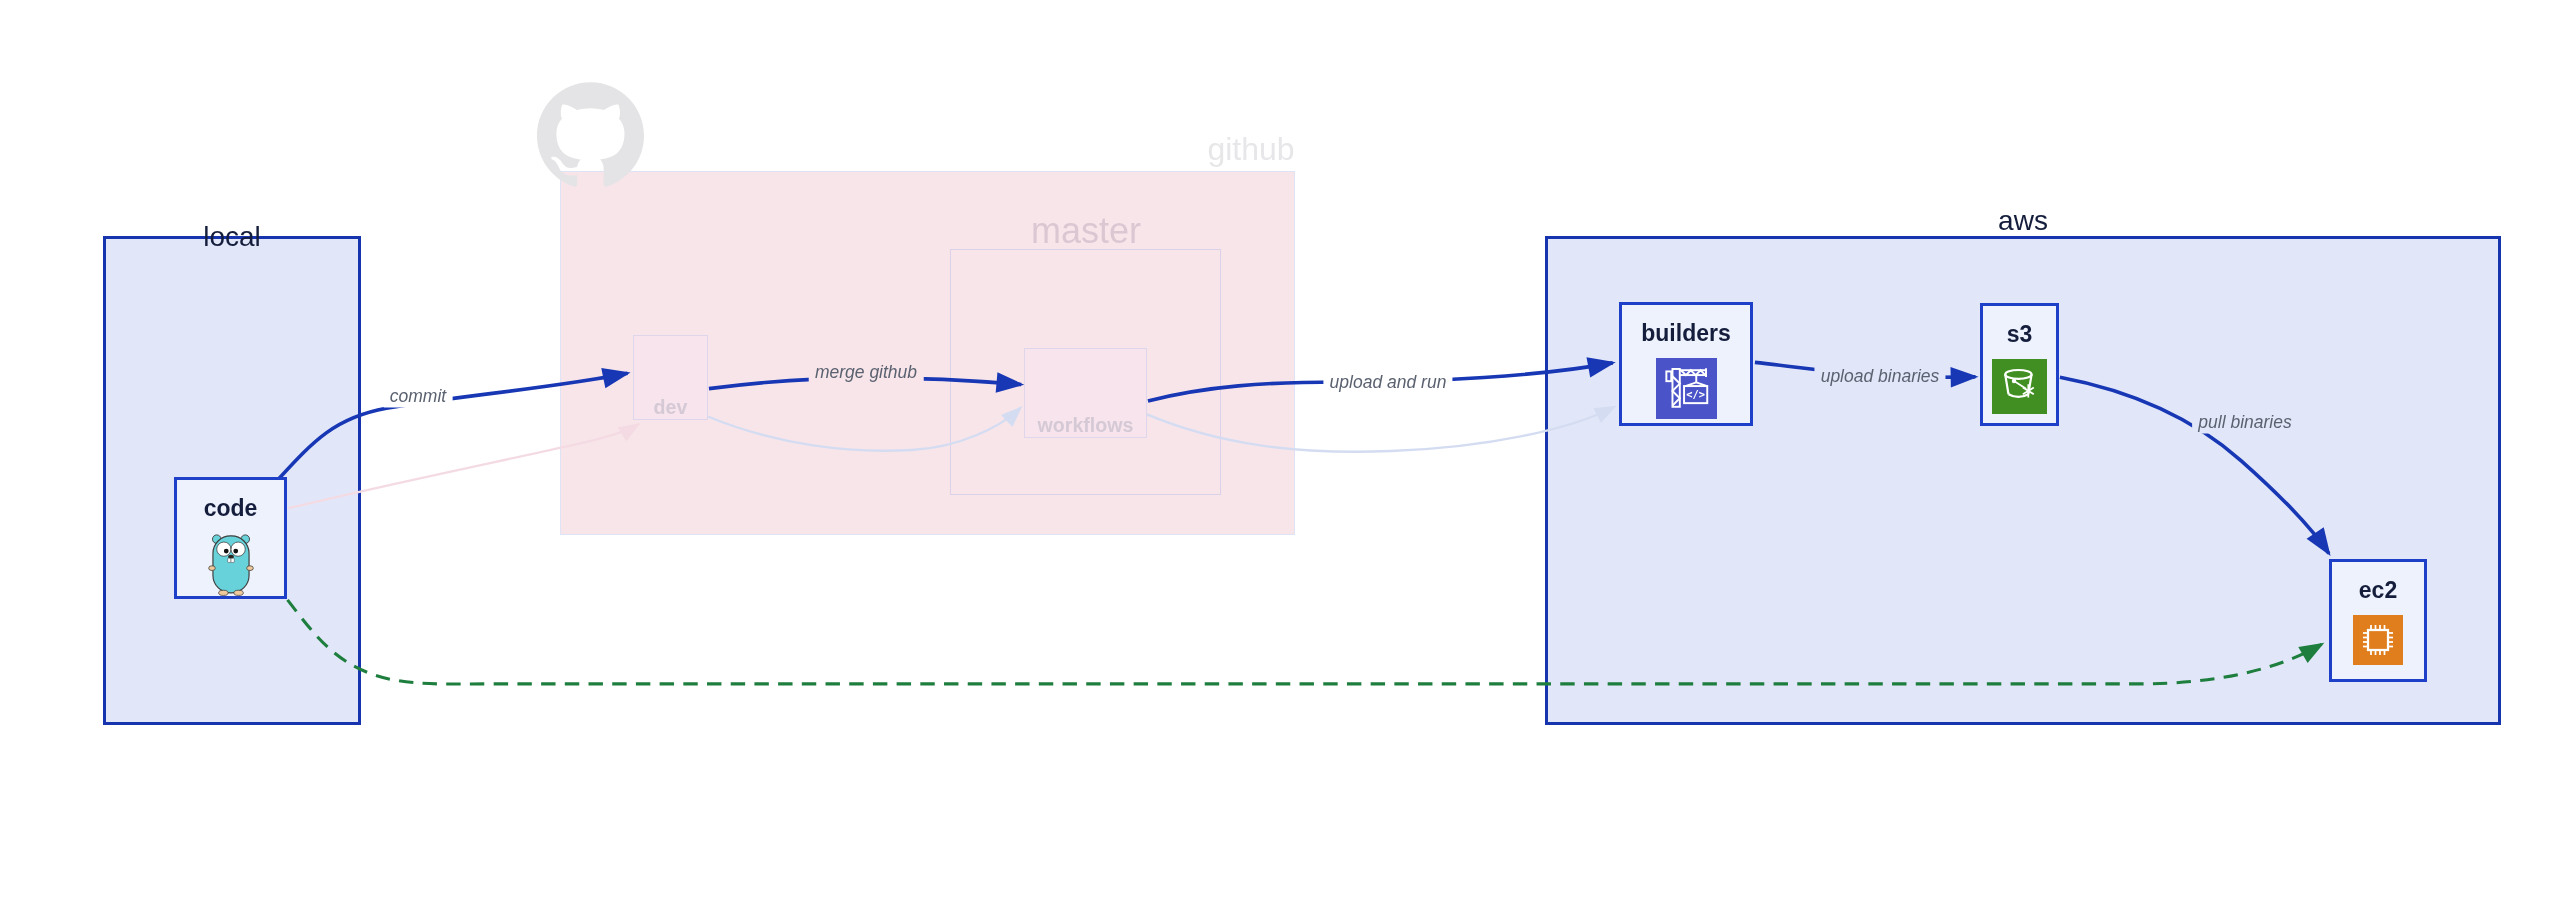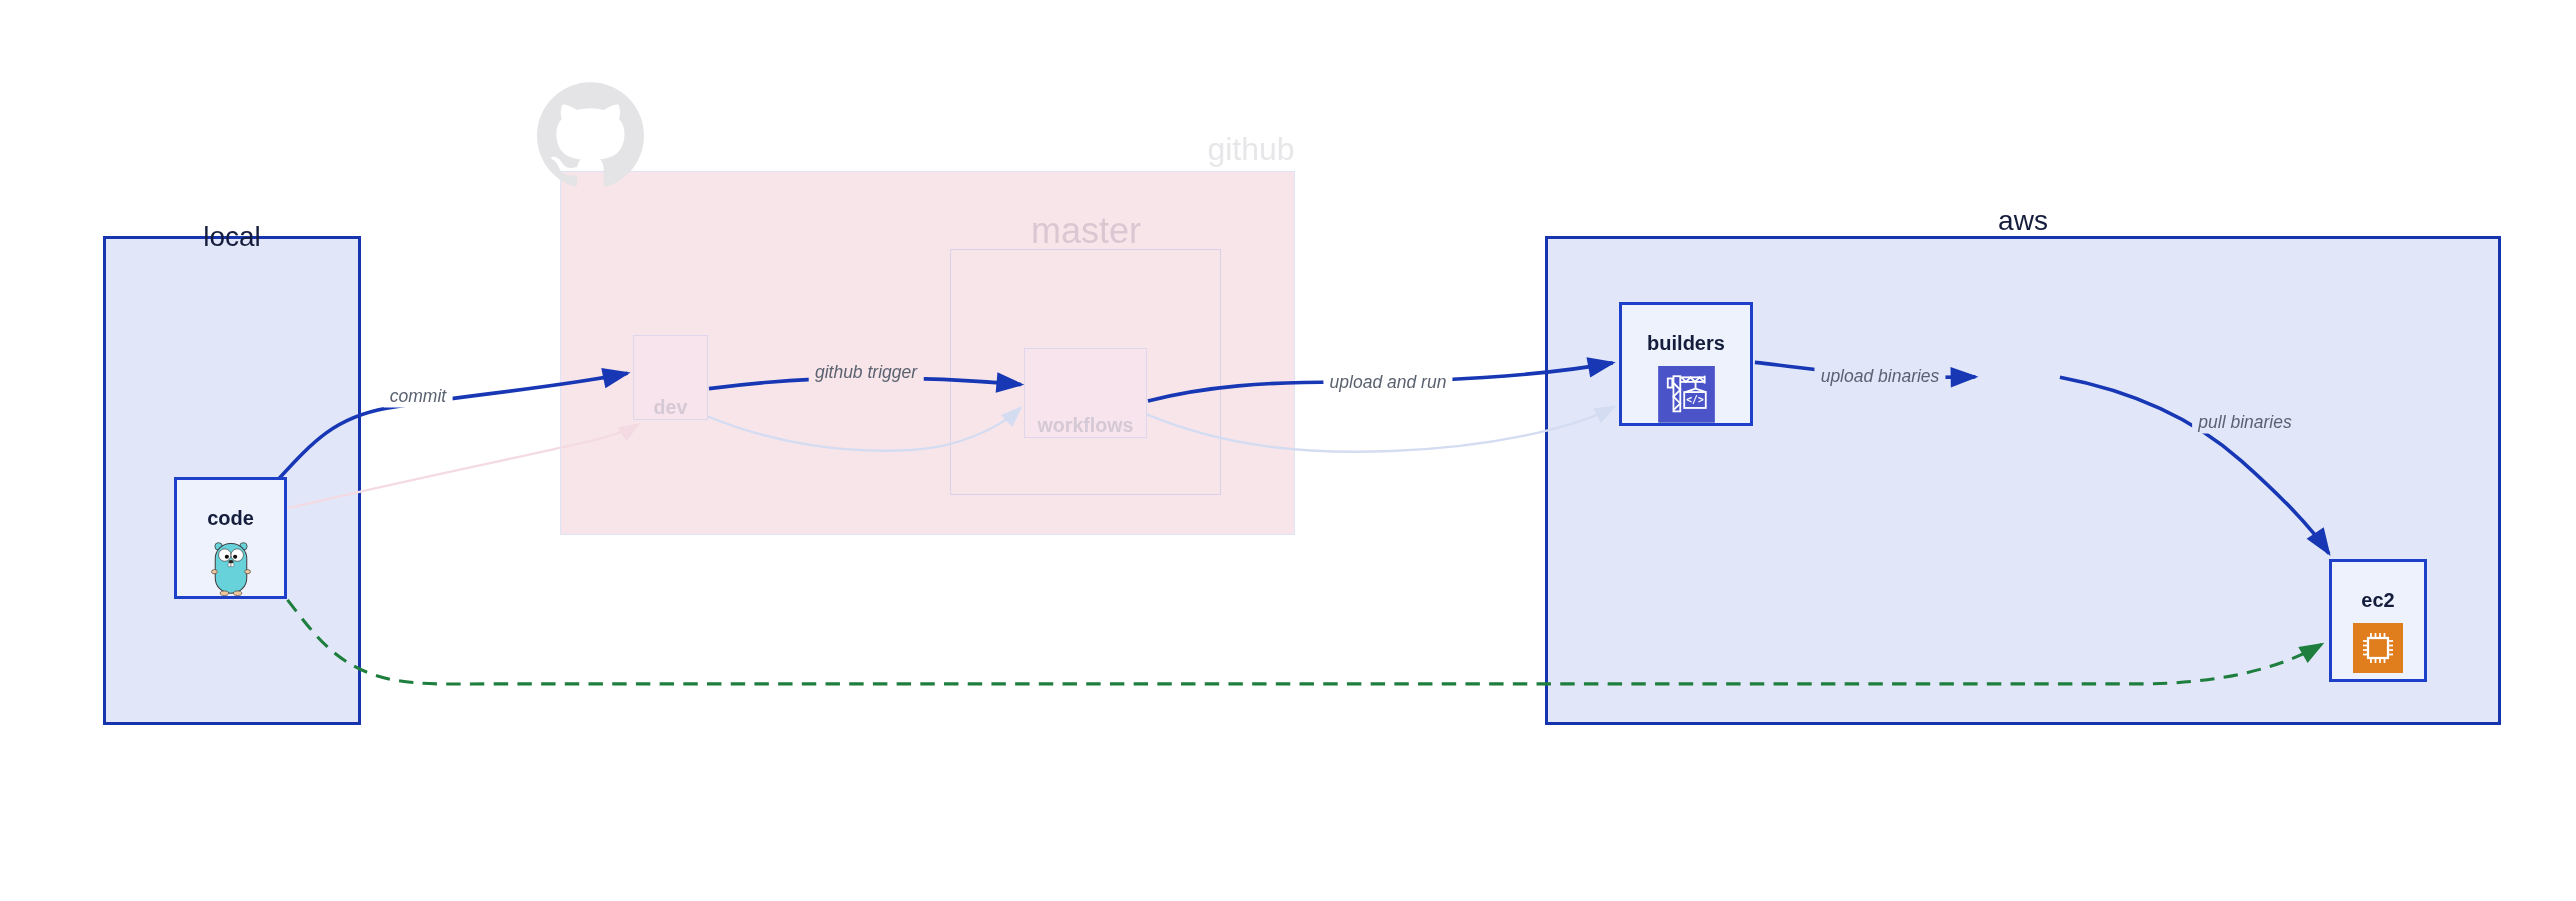--- a/index.html
+++ b/index.html
@@ -13,21 +13,21 @@
 
   .region-label{position:absolute;transform:translate(-50%,-50%);font-size:28px;color:var(--text-dark);z-index:6;white-space:nowrap;}
   .region-label.faded-gray{color:var(--github-text);font-size:32px;}
   .region-label.faded-pink{color:var(--master-text);font-size:36px;}
 
   #edgelayer{position:absolute;left:0;top:0;z-index:5;}
 
   .node{position:absolute;box-sizing:border-box;display:flex;flex-direction:column;align-items:center;z-index:7;}
   .node-solid{background:var(--node-fill);border:3.1px solid var(--node-border);}
   .node-faded{background:var(--faded-node-fill);border:1.5px solid var(--faded-node-border);justify-content:flex-end;}
-  .node-label{font-weight:bold;font-size:20px;color:var(--text-dark);margin-top:27px;}
+  .node-label{font-weight:bold;font-size:23px;color:var(--text-dark);margin-top:15px;}
   .node-faded .node-label{color:var(--faded-node-text);margin:0;font-size:19.6px;}
   .icon-tile{margin-top:11.3px;}
 
   .edge-label{position:absolute;transform:translate(-50%,-50%);font-style:italic;font-size:17.5px;color:var(--edge-label);padding:1px 6.2px;white-space:nowrap;z-index:6;}
   .bg-white{background:#ffffff;}
   .bg-pink{background:var(--github-fill);}
   .bg-lav{background:var(--region-fill);}
 
   .octocat{position:absolute;z-index:3;}
 
@@ -85,21 +85,21 @@
     <path class="e-blue" d="M 540 930 C 608 856 650 810 750 792 C 880 769 1080 752 1218 724" marker-end="url(#ah-blue)"></path>
     <path class="e-blue" d="M 1376 754 C 1490 739 1590 733 1690 733 C 1790 733 1900 739 1982 746" marker-end="url(#ah-blue)"></path>
     <path class="e-blue" d="M 2228 778 C 2340 749 2460 741 2600 741 C 2780 741 2990 730 3130 704" marker-end="url(#ah-blue)"></path>
     <path class="e-blue" d="M 3406 703 C 3500 713 3580 726 3672 730 C 3730 733 3780 732 3834 731" marker-end="url(#ah-blue)"></path>
     <path class="e-blue" d="M 3998 732 C 4130 757 4250 806 4350 894 C 4430 965 4486 1023 4520 1074" marker-end="url(#ah-blue)"></path>
 
     <path class="e-green" d="M 558 1164 C 612 1234 646 1280 724 1309 C 790 1331 860 1327 960 1327 L 4150 1327 C 4300 1327 4420 1300 4506 1250" marker-end="url(#ah-green)"></path>
   </svg>
 
   <div class="edge-label bg-white" style="left:418px;top:396px;">commit</div>
-  <div class="edge-label bg-pink" style="left:866px;top:372px;">github trigger</div>
+  <div class="edge-label bg-pink" style="left:866px;top:372px;">merge github</div>
   <div class="edge-label bg-white" style="left:1388px;top:382px;">upload and run</div>
   <div class="edge-label bg-lav" style="left:1880px;top:376px;">upload binaries</div>
   <div class="edge-label bg-lav" style="left:2245px;top:422px;">pull binaries</div>
 
   <div class="node node-solid" style="left:174px;top:477px;width:113px;height:122px;">
     <div class="node-label">code</div>
     <svg class="icon-tile" width="52" height="65" viewBox="0 0 100 132">
       <circle cx="20" cy="13" r="9" style="fill:var(--gopher-teal);" stroke="#3f3f3f" stroke-width="2"></circle>
       <circle cx="80" cy="13" r="9" style="fill:var(--gopher-teal);" stroke="#3f3f3f" stroke-width="2"></circle>
       <rect x="12" y="6" width="76" height="120" rx="37" style="fill:var(--gopher-teal);" stroke="#3f3f3f" stroke-width="2.5"></rect>
@@ -139,20 +139,39 @@
         <line x1="82" y1="17" x2="82" y2="31"></line>
         <line x1="66" y1="28" x2="66" y2="40"></line>
         <line x1="66" y1="40" x2="48" y2="46"></line>
         <line x1="66" y1="40" x2="84" y2="46"></line>
         <rect x="46" y="46" width="38" height="28"></rect>
       </g>
       <text x="65" y="66" font-size="17" font-weight="bold" fill="#ffffff" text-anchor="middle" font-family="DejaVu Sans Mono, monospace">&lt;/&gt;</text>
     </svg>
   </div>
 
+  <div class="node node-solid" style="left:1980px;top:303px;width:79px;height:123px;">
+    <div class="node-label">s3</div>
+    <svg class="icon-tile" width="55" height="55" viewBox="0 0 100 100">
+      <rect x="0" y="0" width="100" height="100" style="fill:var(--s3-green);"></rect>
+      <g stroke="#ffffff" stroke-width="4" fill="none">
+        <ellipse cx="48" cy="28" rx="24" ry="8"></ellipse>
+        <line x1="24" y1="28" x2="30" y2="64"></line>
+        <line x1="72" y1="28" x2="66" y2="64"></line>
+        <path d="M30 64 Q48 74 66 64"></path>
+      </g>
+      <circle cx="40" cy="40" r="4" fill="#ffffff"></circle>
+      <line x1="40" y1="40" x2="62" y2="54" stroke="#ffffff" stroke-width="3"></line>
+      <g stroke="#ffffff" stroke-width="3.2">
+        <line x1="66" y1="46" x2="66" y2="70"></line>
+        <line x1="56" y1="52" x2="76" y2="64"></line>
+        <line x1="56" y1="64" x2="76" y2="52"></line>
+      </g>
+    </svg>
+  </div>
 
   <div class="node node-solid" style="left:2329px;top:559px;width:98px;height:123px;">
     <div class="node-label">ec2</div>
     <svg class="icon-tile" width="50" height="50" viewBox="0 0 100 100">
       <rect x="0" y="0" width="100" height="100" style="fill:var(--ec2-orange);"></rect>
       <rect x="30" y="30" width="40" height="40" stroke="#ffffff" stroke-width="4.5" fill="none"></rect>
       <g stroke="#ffffff" stroke-width="3.5">
         <line x1="36" y1="20" x2="36" y2="30"></line>
           <line x1="45" y1="20" x2="45" y2="30"></line>
         <line x1="54" y1="20" x2="54" y2="30"></line>

